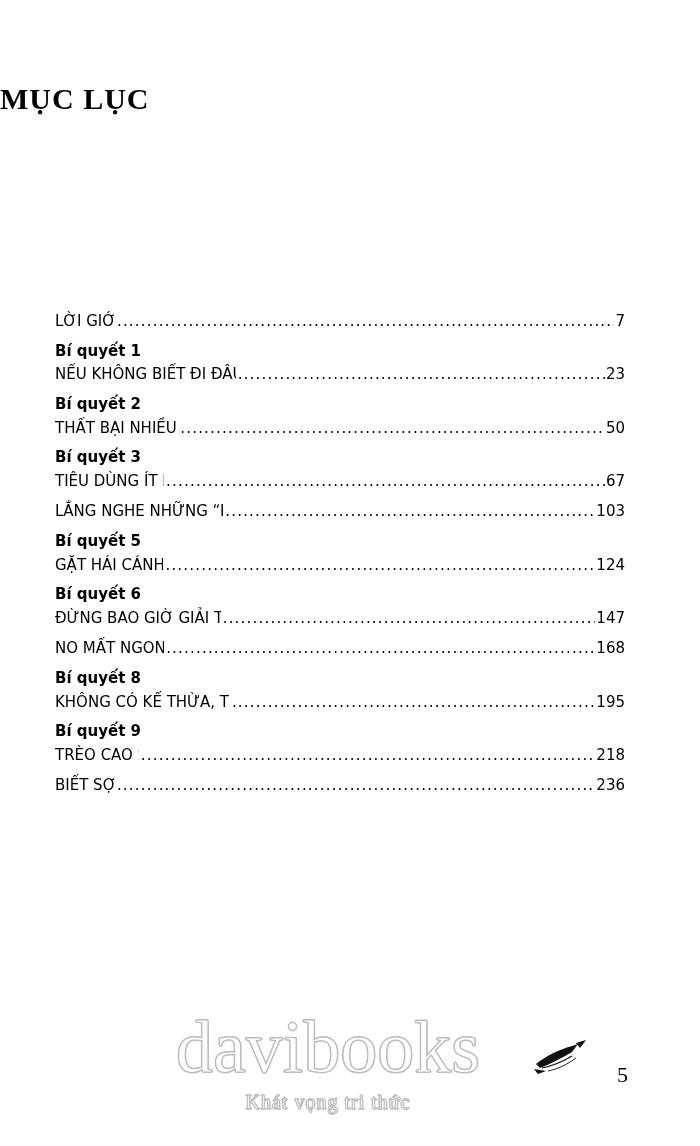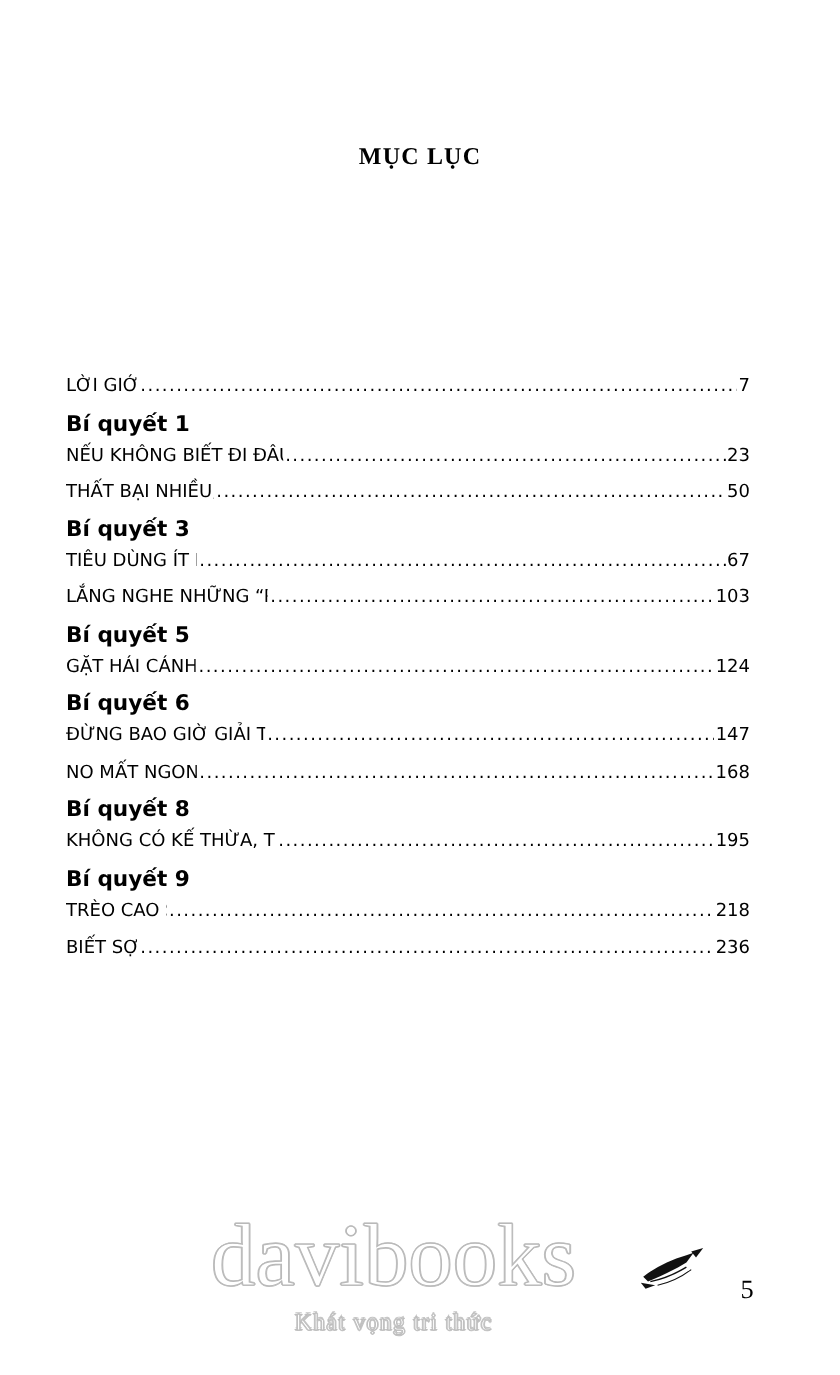--- a/index.html
+++ b/index.html
@@ -17,47 +17,47 @@
   }
 
   .page {
     position: relative;
     width: 700px;
     height: 1146px;
     box-sizing: border-box;
   }
 
   .toc-title {
-    text-align: center;
+    text-align: left;
     font-family: "Liberation Serif", "DejaVu Serif", serif;
     font-weight: bold;
-    font-size: 20px;
+    font-size: 30px;
     letter-spacing: 1px;
     margin: 0;
-    padding-top: 120px;
+    padding-top: 82px;
   }
 
   .toc-list {
     margin: 0;
     padding: 0;
     list-style: none;
     position: absolute;
     top: 310px;
     left: 55px;
     width: 570px;
   }
 
   .toc-entry {
     margin-bottom: 8px;
   }
 
   .entry-label {
     font-family: "DejaVu Sans", sans-serif;
     font-weight: bold;
-    font-size: 18px;
+    font-size: 15px;
     line-height: 1.45;
     margin: 0 0 1px 0;
   }
 
   .entry-line {
     display: flex;
     align-items: baseline;
     font-size: 15px;
     line-height: 1.5;
     white-space: nowrap;
@@ -155,20 +155,21 @@
     <li class="toc-entry">
       <p class="entry-label">Bí quyết 1</p>
       <div class="entry-line">
         <span class="entry-title">NẾU KHÔNG BIẾT ĐI ĐÂU, BẠN SẼ DỪNG LẠI MỘT NƠI NÀO ĐÓ</span>
         <span class="dots">................................................................................................................................................................</span>
         <span class="page-num">23</span>
       </div>
     </li>
 
     <li class="toc-entry">
+      <p class="entry-label">Bí quyết 2</p>
       <div class="entry-line">
         <span class="entry-title">THẤT BẠI NHIỀU, THÀNH CÔNG LỚN!</span>
         <span class="dots">................................................................................................................................................................</span>
         <span class="page-num">50</span>
       </div>
     </li>
 
     <li class="toc-entry">
       <p class="entry-label">Bí quyết 3</p>
       <div class="entry-line">

